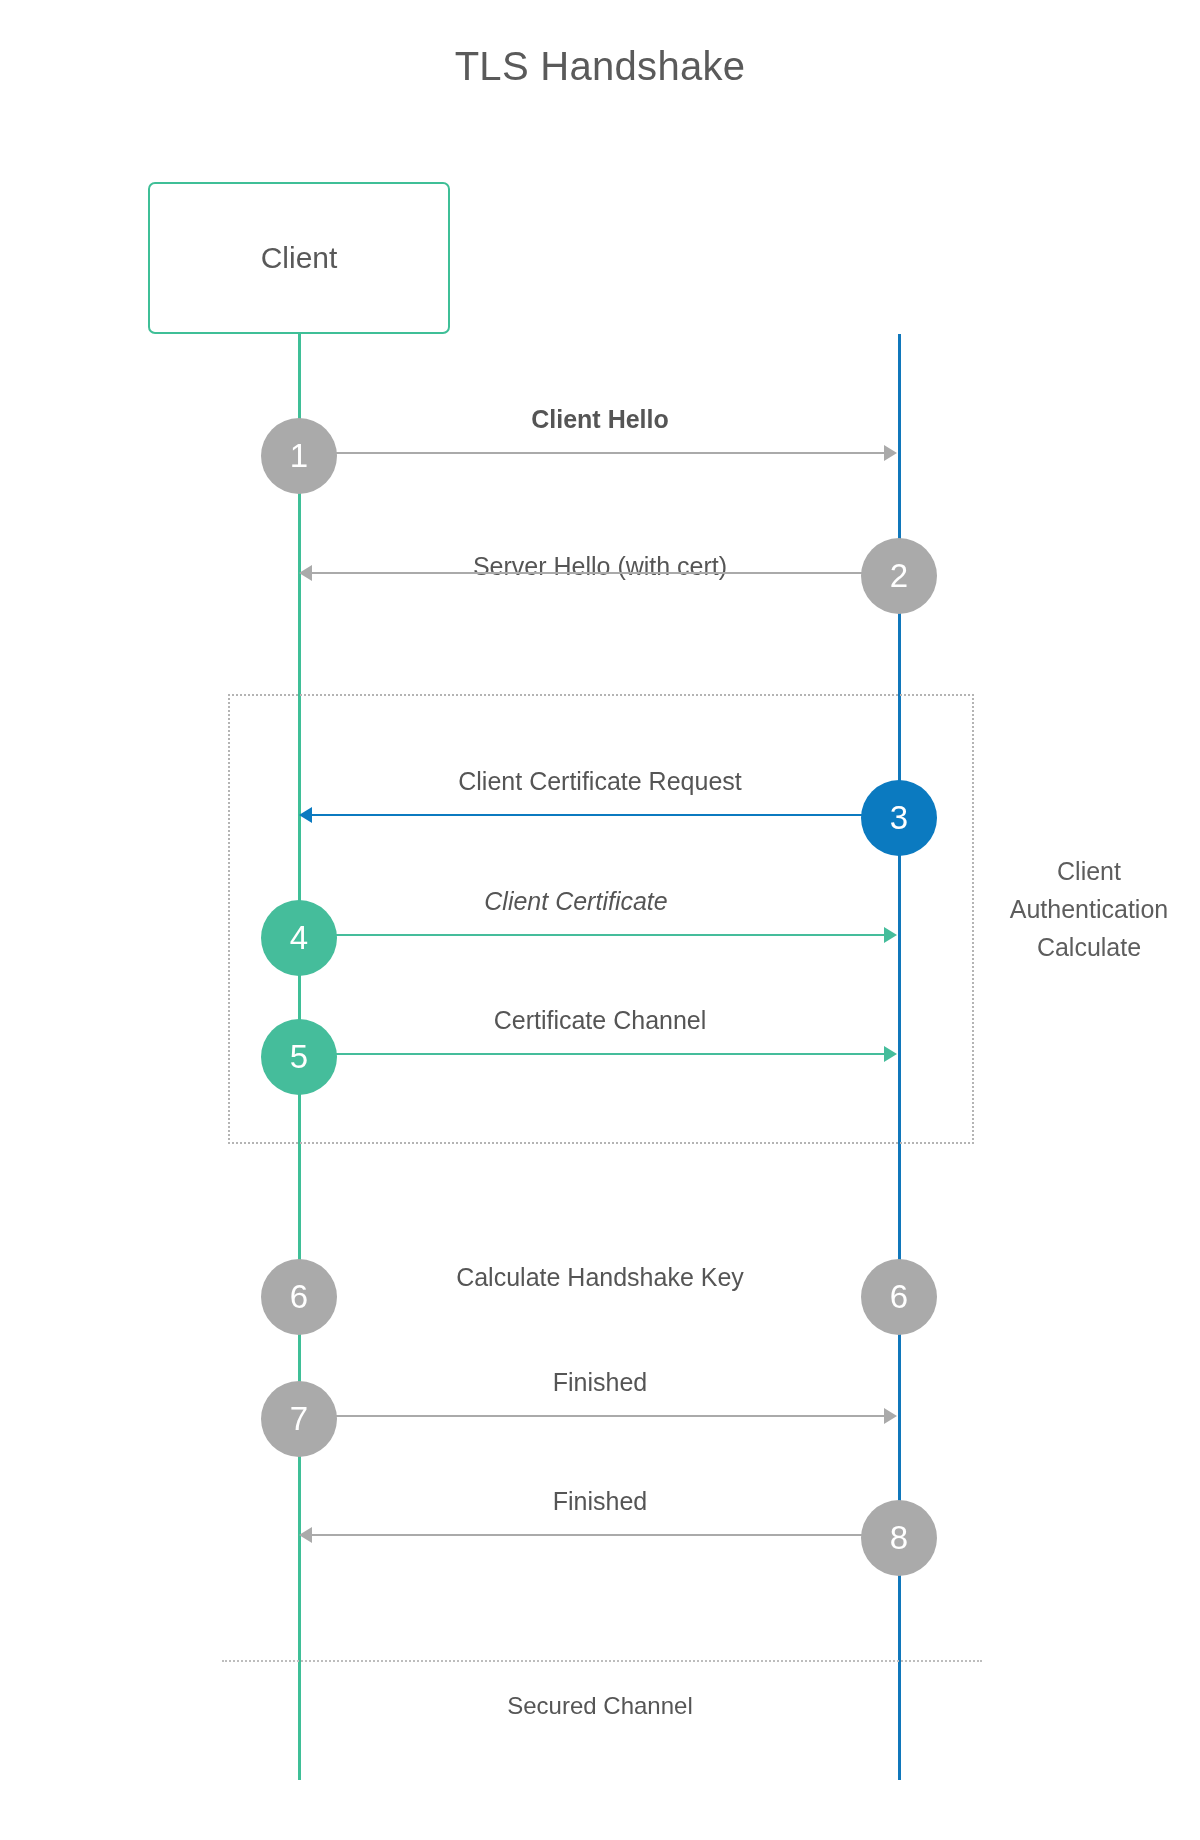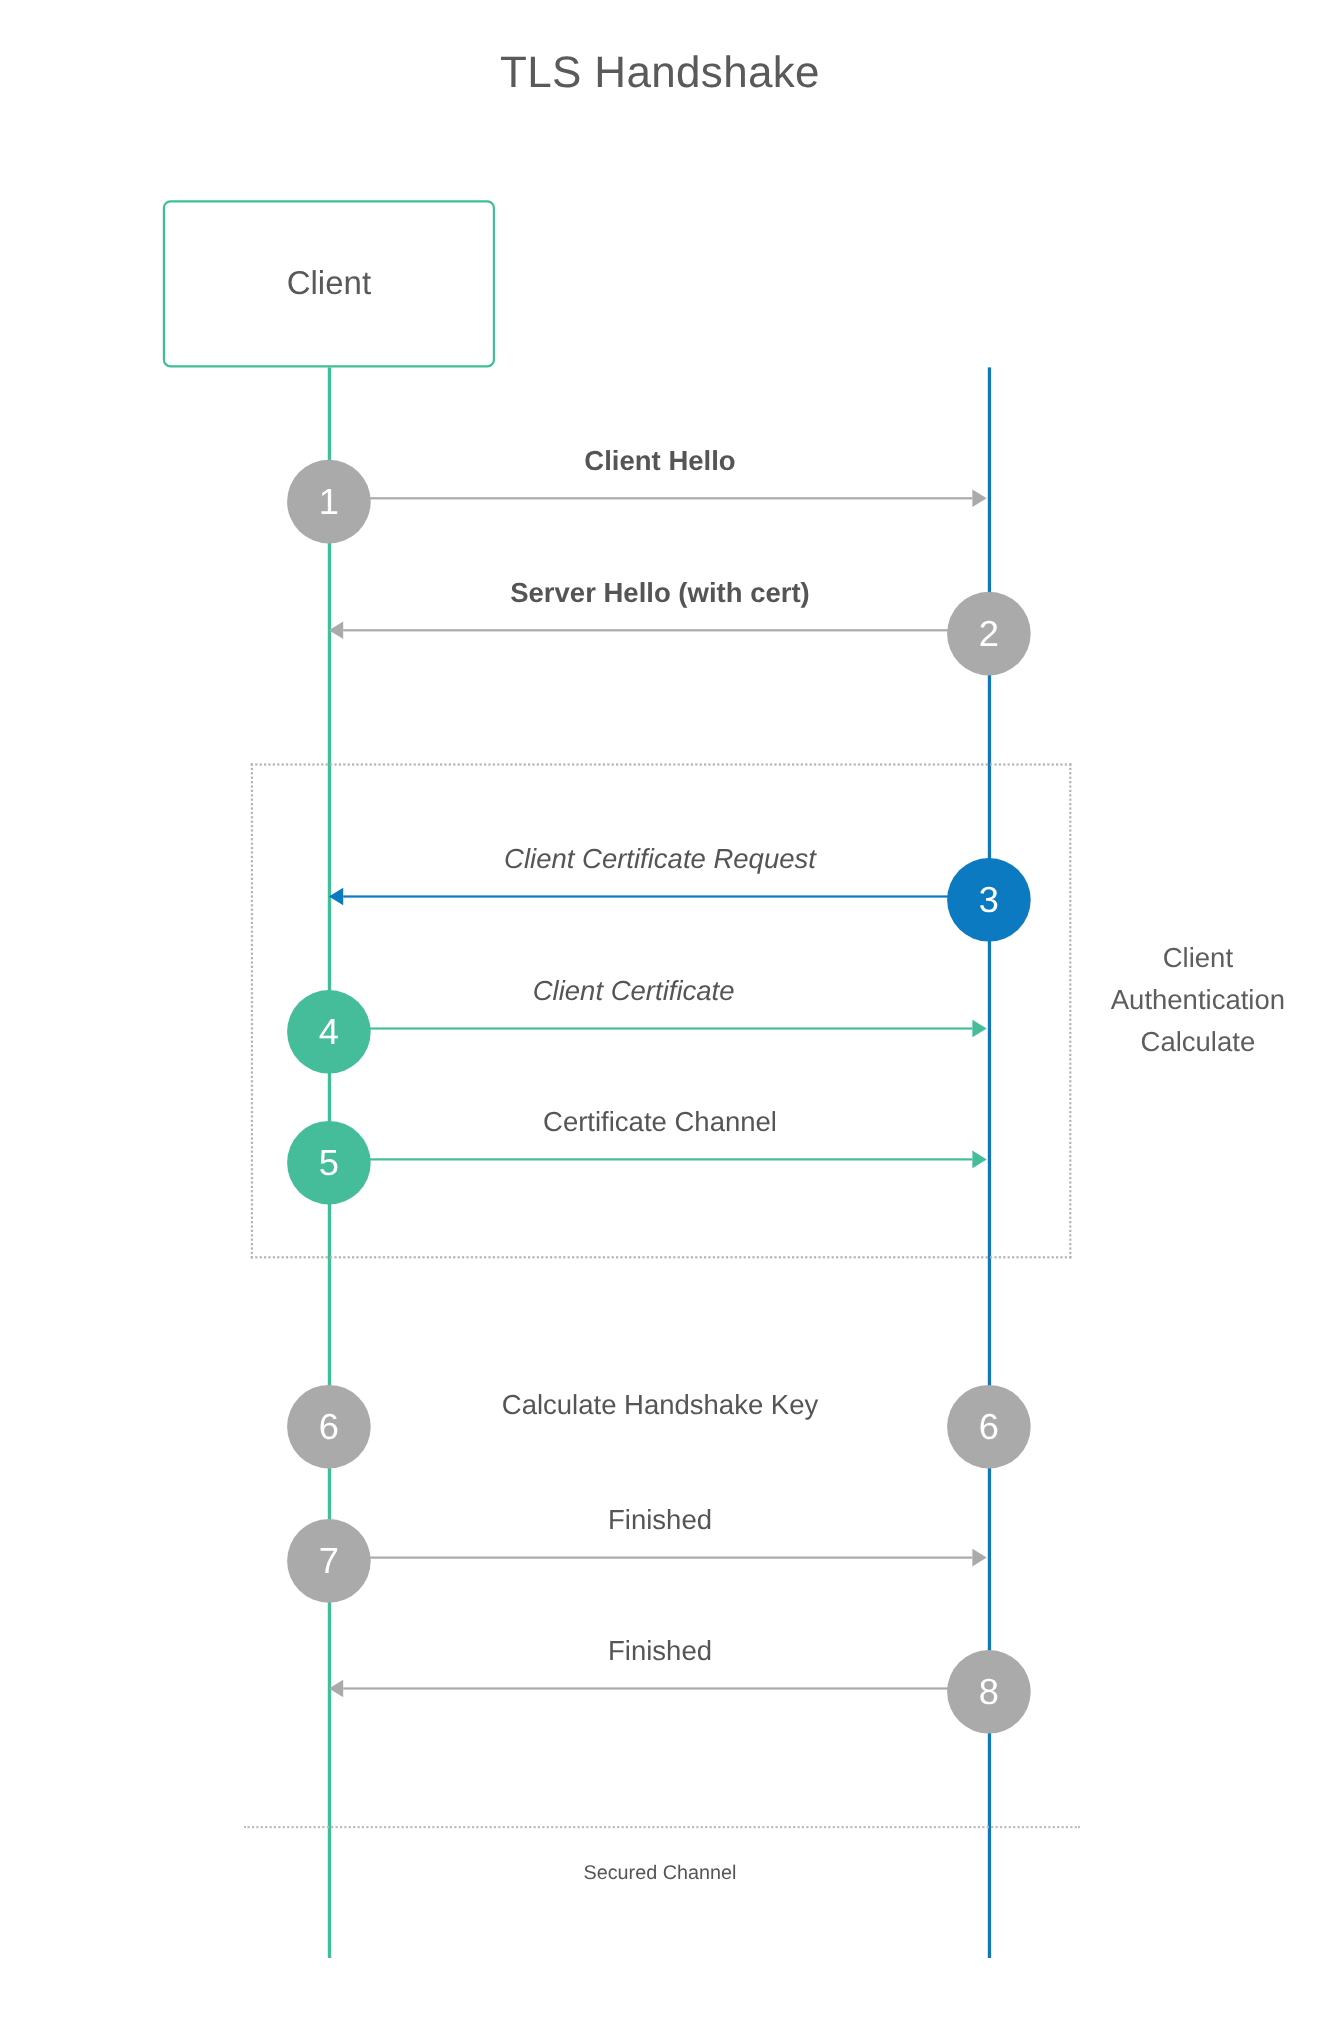--- a/index.html
+++ b/index.html
@@ -133,21 +133,21 @@
     top: 1660px;
     width: 760px;
     border-top: 2px dotted #bdbdbd;
   }
   #secure-label {
     position: absolute;
     left: 0;
     top: 1692px;
     width: 1200px;
     text-align: center;
-    font-size: 18px;
+    font-size: 24px;
     color: #555555;
   }
 </style>
 </head>
 <body>
 
 <div id="diagram">
 
   <div class="title">TLS Handshake</div>
 
@@ -165,28 +165,28 @@
     <div>Calculate</div>
   </div>
 
   <div class="msg-label" style="left:600px; top:405px;font-weight:bold;">Client Hello</div>
   <div class="arrow-line" style="left:299px; top:452px; width:585px; background:#aaaaaa;"></div>
   <div class="arrow-head right" style="left:884px; top:445px; border-left-color:#aaaaaa;"></div>
   <div class="step-circle" style="left:261px; top:418px; background:#aaaaaa;">
     <span>1</span>
   </div>
 
-  <div class="msg-label" style="left:600px; top:525px;font-weight:bold;">Server Hello (with cert)</div>
+  <div class="msg-label" style="left:600px; top:552px;">Server Hello (with cert)</div>
   <div class="arrow-line" style="left:312px; top:572px; width:588px; background:#aaaaaa;"></div>
   <div class="arrow-head left" style="left:299px; top:565px; border-right-color:#aaaaaa;"></div>
   <div class="step-circle" style="left:861px; top:538px; background:#aaaaaa;">
     <span>2</span>
   </div>
 
-  <div class="msg-label" style="left:600px; top:767px;font-style:italic;">Client Certificate Request</div>
+  <div class="msg-label" style="left:600px; top:767px;">Client Certificate Request</div>
   <div class="arrow-line" style="left:312px; top:814px; width:588px; background:#0b7ac0;"></div>
   <div class="arrow-head left" style="left:299px; top:807px; border-right-color:#0b7ac0;"></div>
   <div class="step-circle" style="left:861px; top:780px; background:#0b7ac0;">
     <span>3</span>
   </div>
 
   <div class="msg-label" style="left:576px; top:887px;font-style:italic;">Client Certificate</div>
   <div class="arrow-line" style="left:299px; top:934px; width:585px; background:#45bd9b;"></div>
   <div class="arrow-head right" style="left:884px; top:927px; border-left-color:#45bd9b;"></div>
   <div class="step-circle" style="left:261px; top:900px; background:#45bd9b;">

